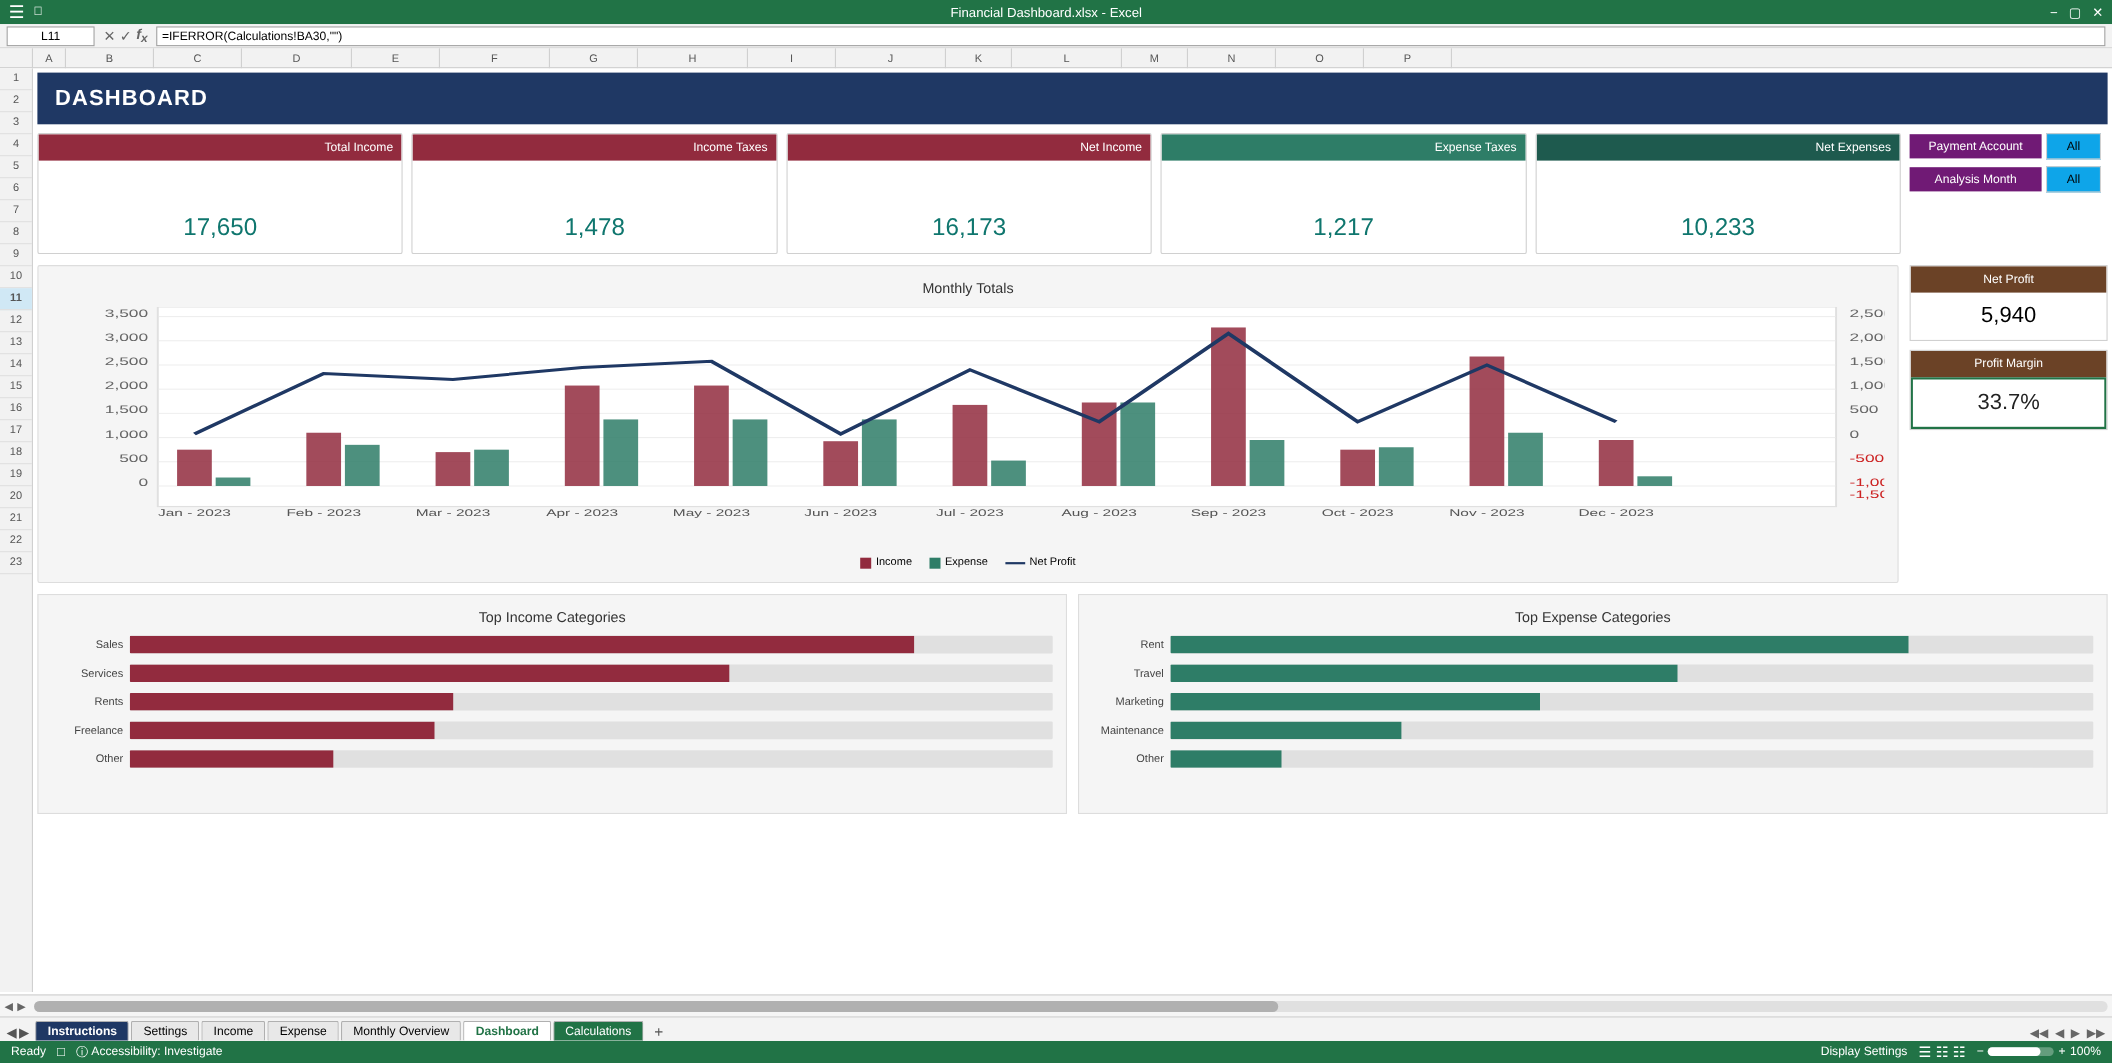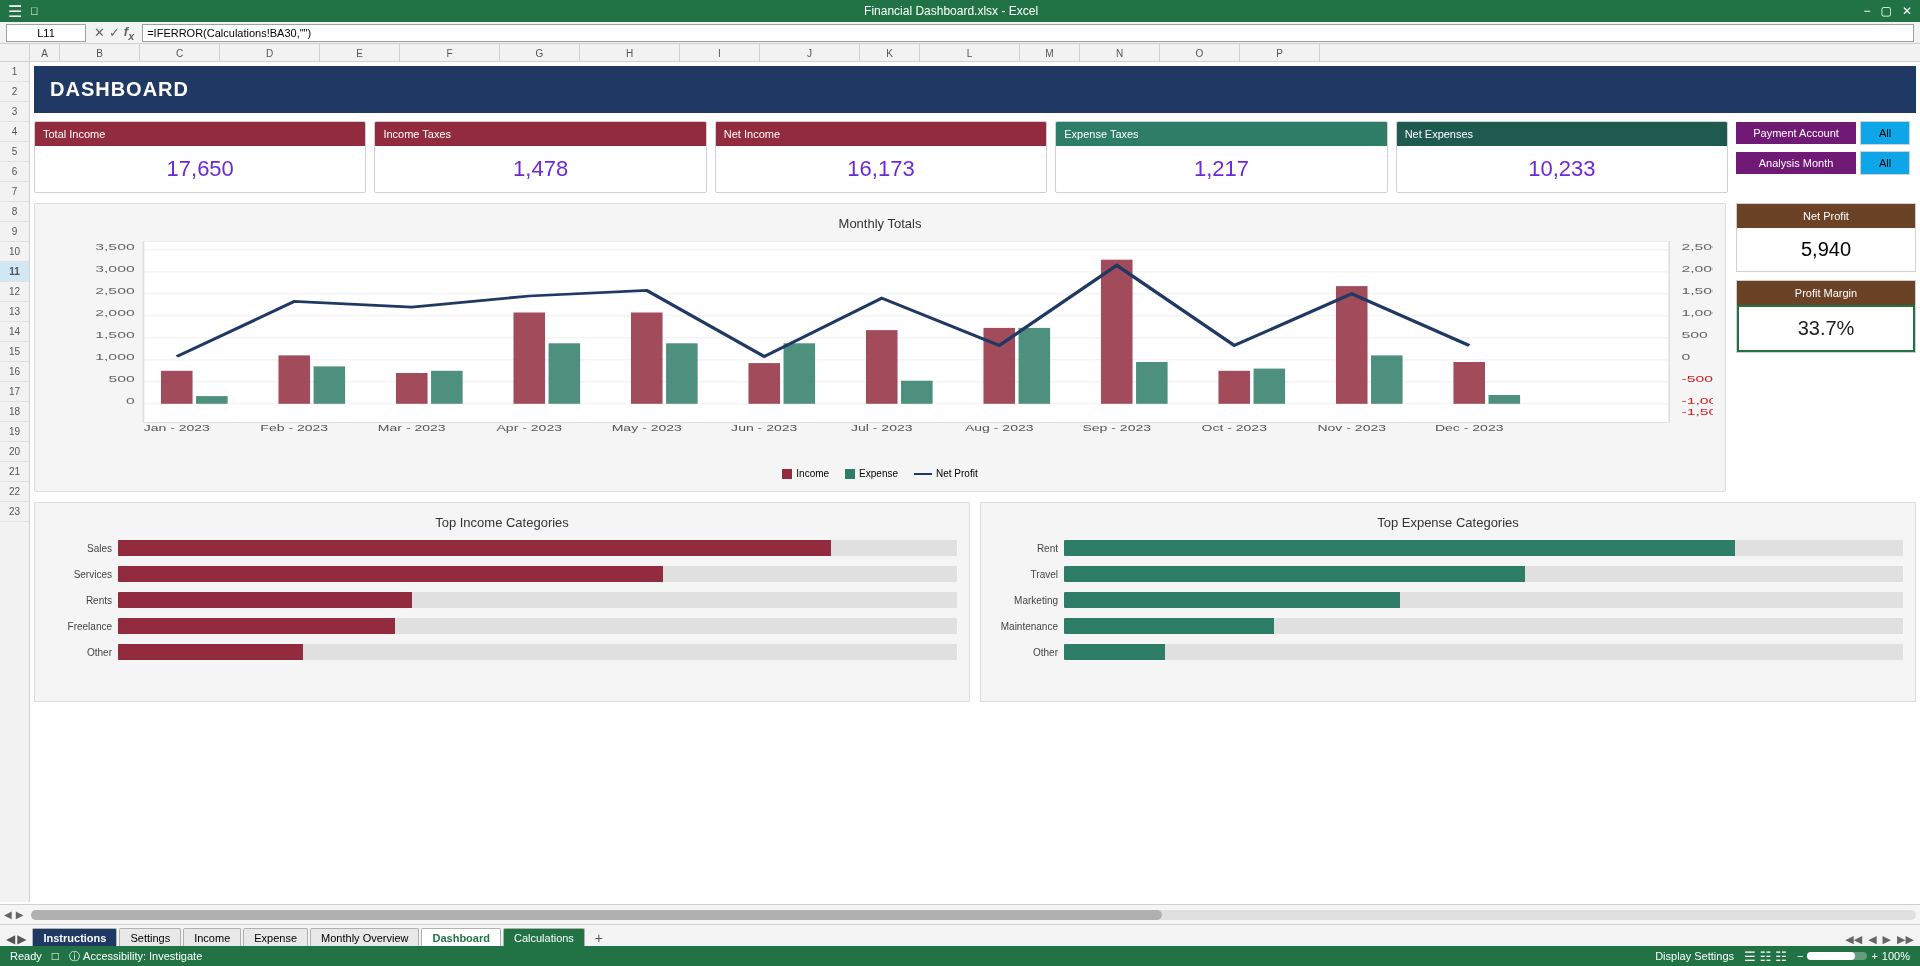--- a/index.html
+++ b/index.html
@@ -127,32 +127,33 @@
       flex: 1;
       border: 1px solid #d0d0d0;
       border-radius: 2px;
       overflow: hidden;
       background: white;
     }
     .kpi-label {
       padding: 6px 8px;
       color: white;
       font-size: 11px;
-      text-align: left;
+      text-align: right;
       font-weight: 500;
     }
     .kpi-label.red { background: #922b3e; }
     .kpi-label.teal { background: #2e7d67; }
     .kpi-label.dark-teal { background: #1e5a4e; }
     .kpi-value {
       padding: 10px 8px;
       text-align: center;
       font-size: 22px;
       font-weight: 300;
-      color: #6d28d9;
+      color: #0f766e;
+      margin-top: 38px;
     }
 
     
     .filter-panel {
       display: flex;
       flex-direction: column;
       gap: 6px;
       min-width: 180px;
     }
     .filter-row {

